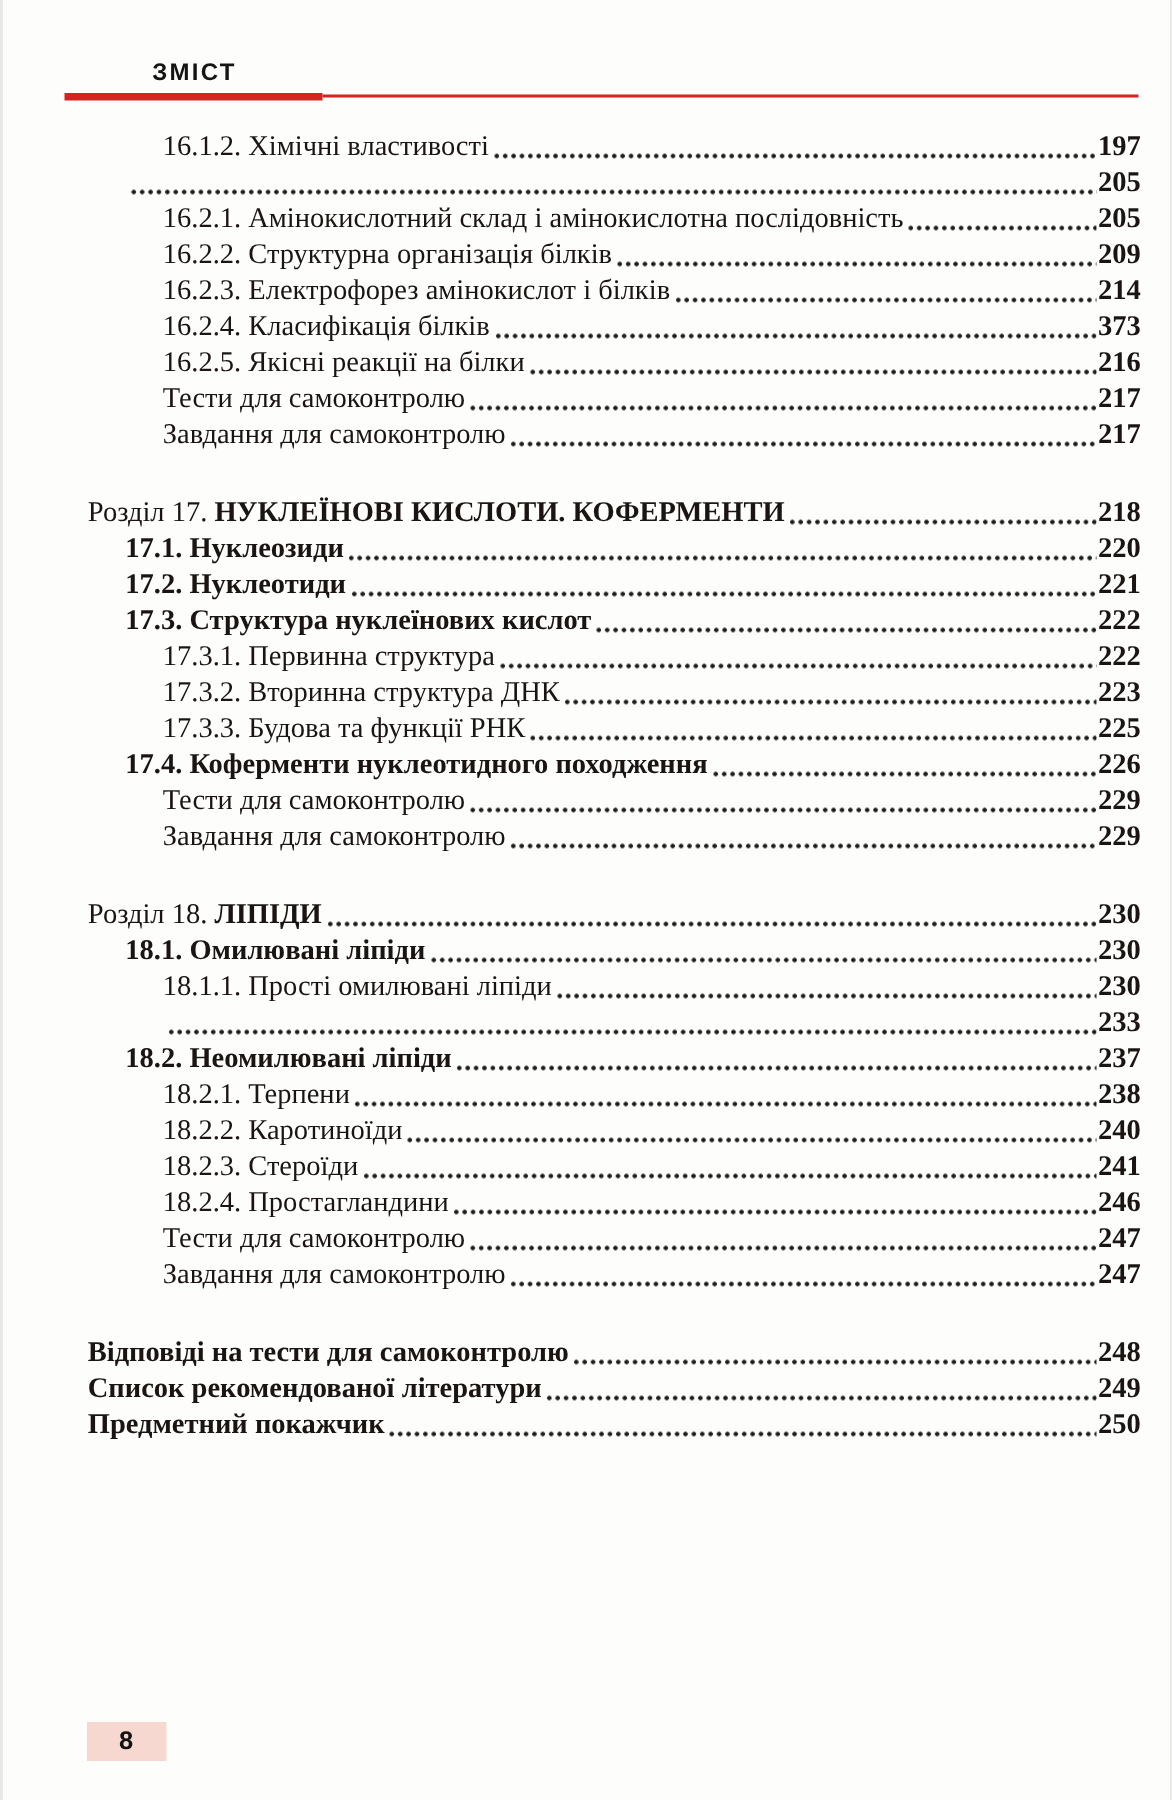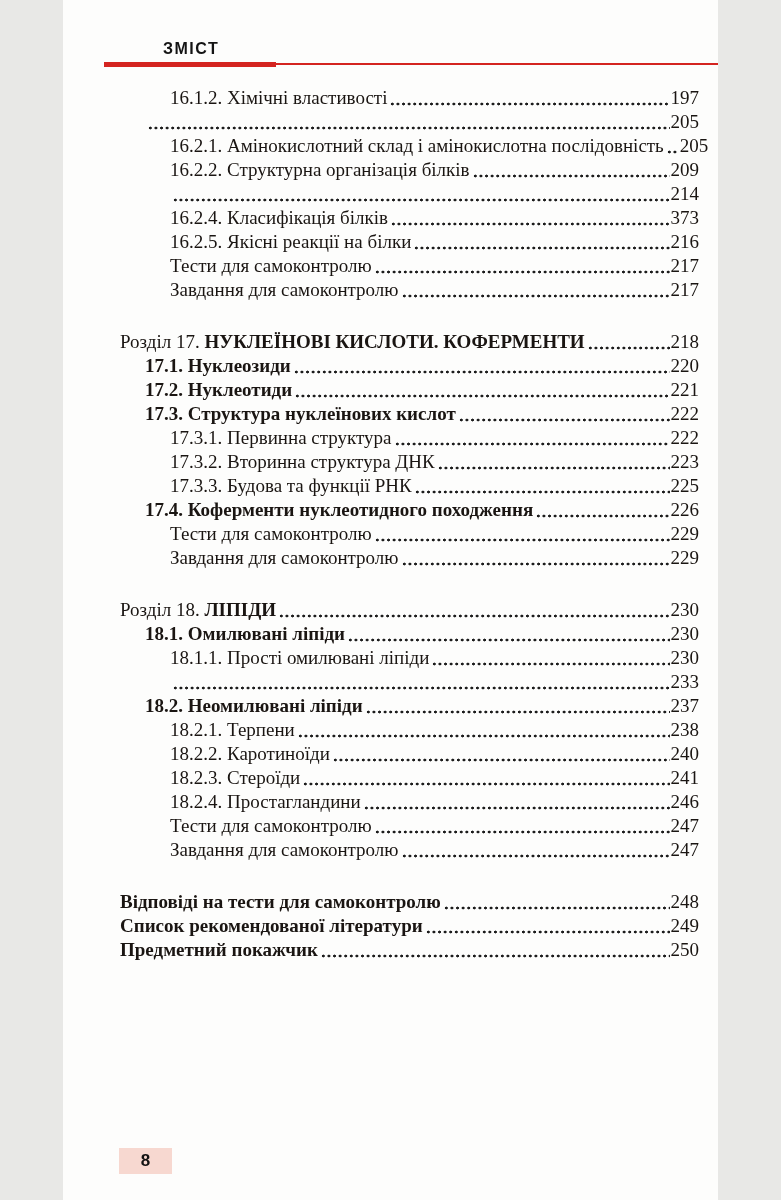--- a/index.html
+++ b/index.html
@@ -4,21 +4,21 @@
 <style>
   :root {
     --accent: #d42420;
     --badge: #f7d8d0;
     --ink: #1a1512;
   }
   * { margin: 0; padding: 0; box-sizing: border-box; }
   html, body { background: #e8e8e6; }
   .page {
     position: relative;
-    width: 655px;
+    width: 778px;
     height: 1200px;
     margin: 0 auto;
     background: #fdfdfc;
     font-family: "Liberation Serif", serif;
     color: var(--ink);
     overflow: hidden;
   }
   .header-title {
     position: absolute;
     left: 100px;
@@ -70,21 +70,21 @@
     flex: 1 1 auto;
     min-width: 12px;
     align-self: flex-end;
     height: 6px;
     margin: 0 1px 3px 3px;
     background-image: radial-gradient(circle at 2.2px 3px, #1c1c1c 1.25px, rgba(0,0,0,0) 1.7px);
     background-size: 5.6px 6px;
     background-repeat: repeat-x;
   }
   .toc-row .pagenum {
-    font-weight: normal;
+    font-weight: bold;
     font-size: 19px;
   }
   .footer-badge {
     position: absolute;
     left: 56px;
     top: 1148px;
     width: 53px;
     height: 26px;
     background: var(--badge);
     display: flex;
@@ -121,20 +121,21 @@
           <span class="toc-label"><span class="title">16.2.1. Амінокислотний склад і амінокислотна послідовність</span></span>
           <span class="dots"></span>
           <span class="pagenum">205</span>
         </div>
         <div class="toc-row level-3">
           <span class="toc-label"><span class="title">16.2.2. Структурна організація білків</span></span>
           <span class="dots"></span>
           <span class="pagenum">209</span>
         </div>
         <div class="toc-row level-3">
+          <span class="toc-label"><span class="title">16.2.3. Електрофорез амінокислот і білків</span></span>
           <span class="dots"></span>
           <span class="pagenum">214</span>
         </div>
         <div class="toc-row level-3">
           <span class="toc-label"><span class="title">16.2.4. Класифікація білків</span></span>
           <span class="dots"></span>
           <span class="pagenum">373</span>
         </div>
         <div class="toc-row level-3">
           <span class="toc-label"><span class="title">16.2.5. Якісні реакції на білки</span></span>

